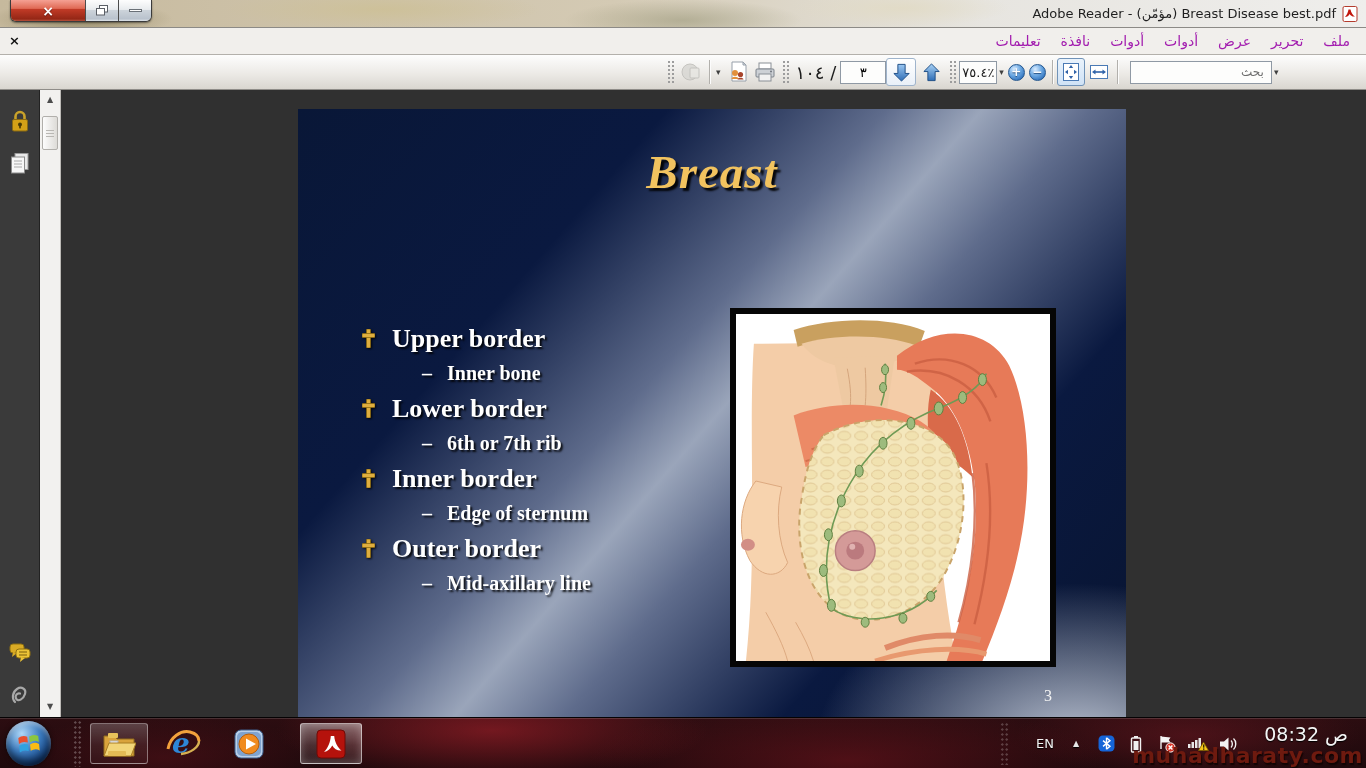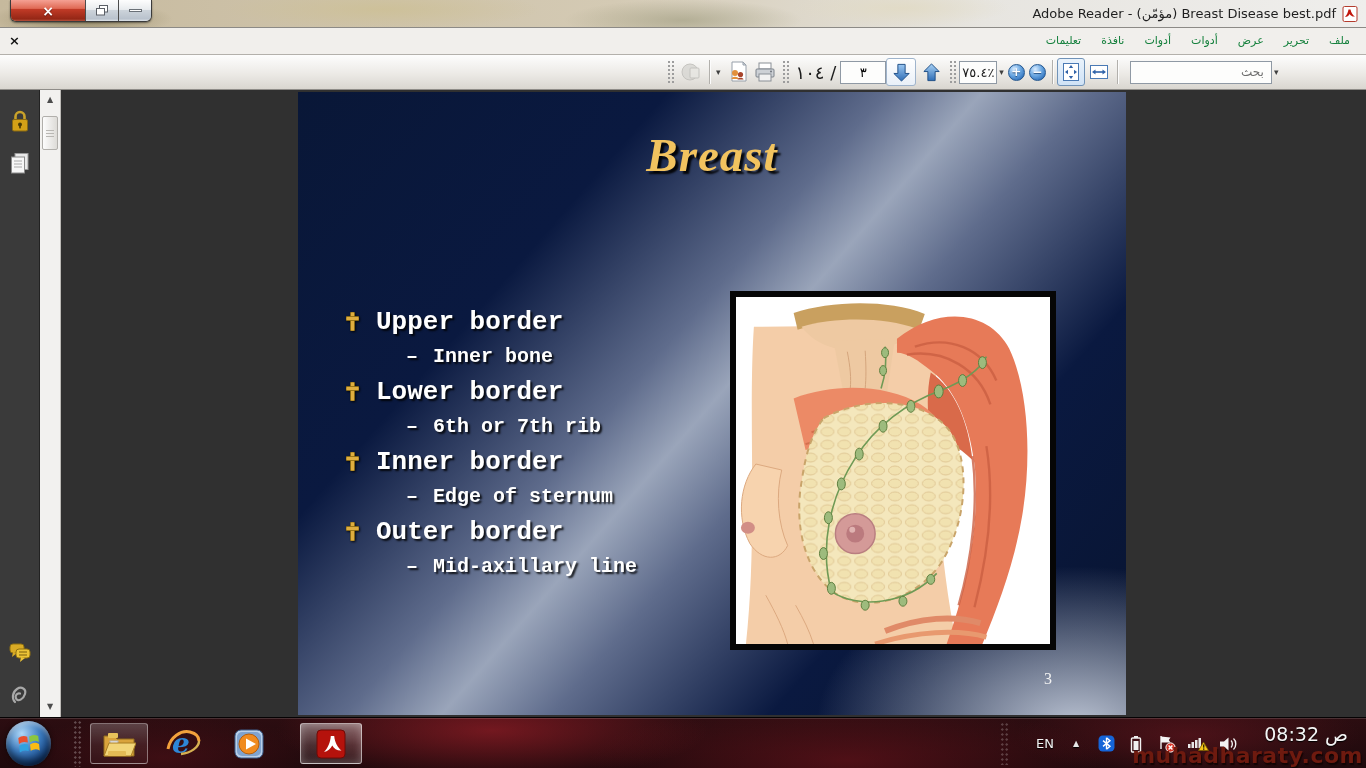--- a/index.html
+++ b/index.html
@@ -29,21 +29,21 @@
   .wbtn.restore,.wbtn.minim{ width:33px;
     background:linear-gradient(#fdfdfd,#e8ebee 45%,#ccd3da 50%,#b9c2cd 90%,#dfe4e9); }
   .min-dash{ width:13px; height:3px; background:#fbfbfb; border:1px solid #6a7077; }
   .title-text{ position:absolute; right:8px; top:0; height:27px; display:flex; align-items:center;
     gap:6px; font-size:13px; color:#1f1f1f; }
 
   
   .menubar{ position:relative; height:27px; background:#f1efec; border-bottom:1px solid #b3b0ab; }
   .mb-close{ position:absolute; left:9px; top:4px; font-size:13px; font-weight:bold; color:#111; line-height:18px;}
   .menus{ position:absolute; right:6px; top:0; height:26px; display:flex; direction:rtl; }
-  .menu-item{ padding:0 10px; font-size:11px; color:#15803d; line-height:26px; }
+  .menu-item{ padding:0 10px; font-size:14px; color:#a21caf; line-height:26px; }
 
   
   .toolbar{ height:35px; display:flex; align-items:center; padding-left:664px;
     background:linear-gradient(#fdfdfd,#eceae6 55%,#d9d6d0); border-bottom:1px solid #8f8d89; }
   .grip{ width:7px; height:24px; margin:0 3px;
     background-image:radial-gradient(#9d9d9d 1px, transparent 1.3px); background-size:4px 4px; }
   .sep{ width:1px; height:24px; background:#b2b0ac; margin:0 4px; box-shadow:1px 0 0 #fcfcfc; }
   .tb-btn{ width:28px; height:27px; display:flex; align-items:center; justify-content:center; border-radius:3px; }
   .tb-btn.disabled{ opacity:.85; }
   .caret{ font-size:9px; color:#3f3f3f; padding:0 2px; }
@@ -71,37 +71,37 @@
   .navstrip{ position:relative; width:40px; background:#3a3a3a; border-right:1px solid #222; }
   .nav-ico{ position:absolute; left:7px; width:26px; height:26px; }
   .vscrollbar{ position:relative; width:21px; background:#f2f1ef; border-right:1px solid #bcbab6; }
   .sb-arrow{ position:absolute; left:0; width:20px; height:16px; text-align:center; font-size:8px;
     color:#4c4c4c; line-height:16px; }
   .sb-arrow.up{ top:2px; } .sb-arrow.down{ bottom:2px; }
   .sb-thumb{ position:absolute; left:2px; top:26px; width:16px; height:34px; border:1px solid #b1afab;
     border-radius:2px; background:linear-gradient(90deg,#fdfdfd,#dddbd7); }
   .sb-thumb::after{ content:""; position:absolute; left:3px; right:3px; top:13px; height:8px;
     background:repeating-linear-gradient(#b9b7b3 0 1px, transparent 1px 3px); }
-  .canvas{ position:relative; flex:1; background:#303030; }
+  .canvas{ position:relative; flex:1; background:#303030;margin-top:17px; }
 
   
   .slide{ position:absolute; left:237px; top:2px; width:828px; height:623px; overflow:hidden;
     background:
       radial-gradient(420px 260px at 94% 102%, rgba(196,204,219,.95), rgba(196,204,219,0) 62%),
       linear-gradient(131deg, #091737 0%, #0a1940 27%, #5f6c8c 43%, #9aa5ba 50%, #5f6c8c 58%, #0a1940 74%, #081430 100%);
   }
   .slide-title{ padding-top:36px; text-align:center;
     font-family:"Liberation Serif","DejaVu Serif",serif; font-style:italic; font-weight:bold;
     color:#f2c35f; }
   .slide-title .l1{ font-size:47px; line-height:54px; letter-spacing:1px;
     text-shadow:3px 3px 2px rgba(0,0,0,.9); }
   .slide-title .l2{ font-size:41px; line-height:50px; letter-spacing:1px;
     text-shadow:3px 3px 2px rgba(0,0,0,.9); }
-  .bullets{ position:absolute; left:48px; top:212px; width:350px;
-    font-family:Liberation Mono, monospace; font-weight:bold; color:#fff; }
+  .bullets{ position:absolute; left:64px; top:212px; width:350px;
+    font-family:Liberation Serif, serif; font-weight:bold; color:#fff; }
   .b-item{ height:35px; display:flex; align-items:center; gap:17px; font-size:26px;
     text-shadow:2px 2px 2px rgba(0,0,0,.85); }
   .b-sub{ height:35px; display:flex; align-items:center; gap:15px; padding-left:60px; font-size:20px;
     text-shadow:2px 2px 2px rgba(0,0,0,.85); }
   .cross-ico{ width:13px; height:19px; flex:0 0 13px; filter:drop-shadow(1px 1px 1px rgba(0,0,0,.8)); }
   .figure{ position:absolute; left:432px; top:199px; width:326px; height:359px; background:#060606;
     padding:6px; }
   .figure svg{ display:block; width:100%; height:100%; background:#fff; }
   .slide-pagenum{ position:absolute; left:746px; top:578px; font-size:16px; color:#f2f2f2;
     font-family:"Liberation Serif","DejaVu Serif",serif; }

